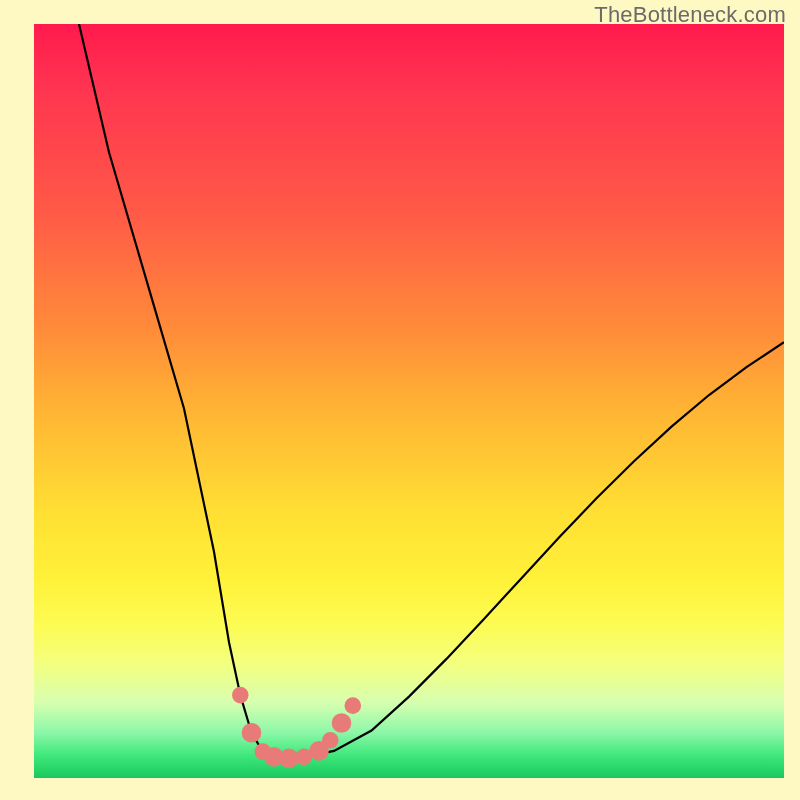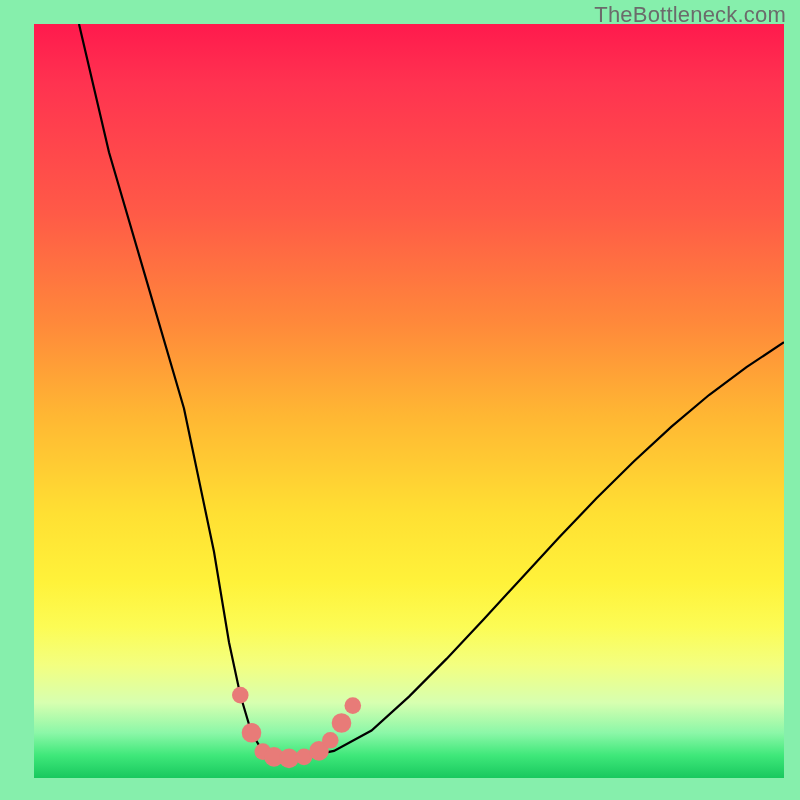--- a/index.html
+++ b/index.html
@@ -8,21 +8,21 @@
     width: 800px;
     height: 800px;
     background: #000;
     overflow: hidden;
     font-family: Arial, Helvetica, sans-serif;
   }
   .frame {
     position: absolute;
     left: 0; top: 0;
     width: 800px; height: 800px;
-    background: #86efac;
+    background: #fef9c3;
   }
   .plot {
     position: absolute;
     left: 34px;
     top: 24px;
     width: 750px;
     height: 754px;
     
     background: linear-gradient(to bottom,
       #ff1a4d 0%,

